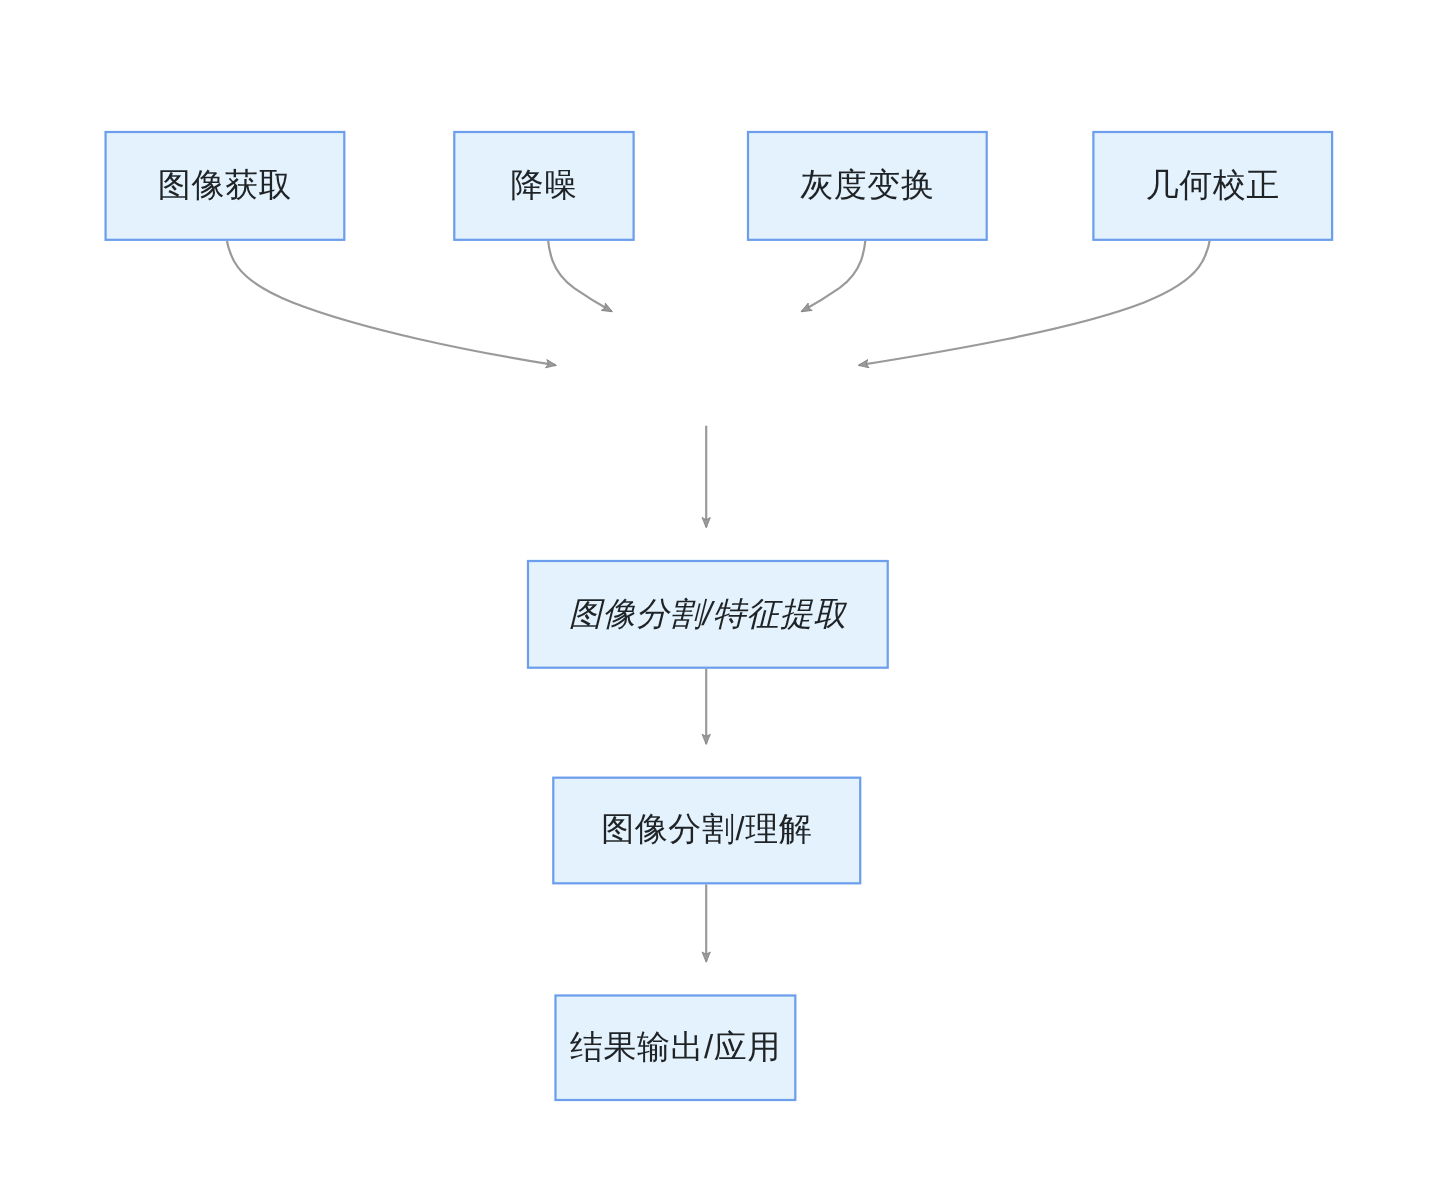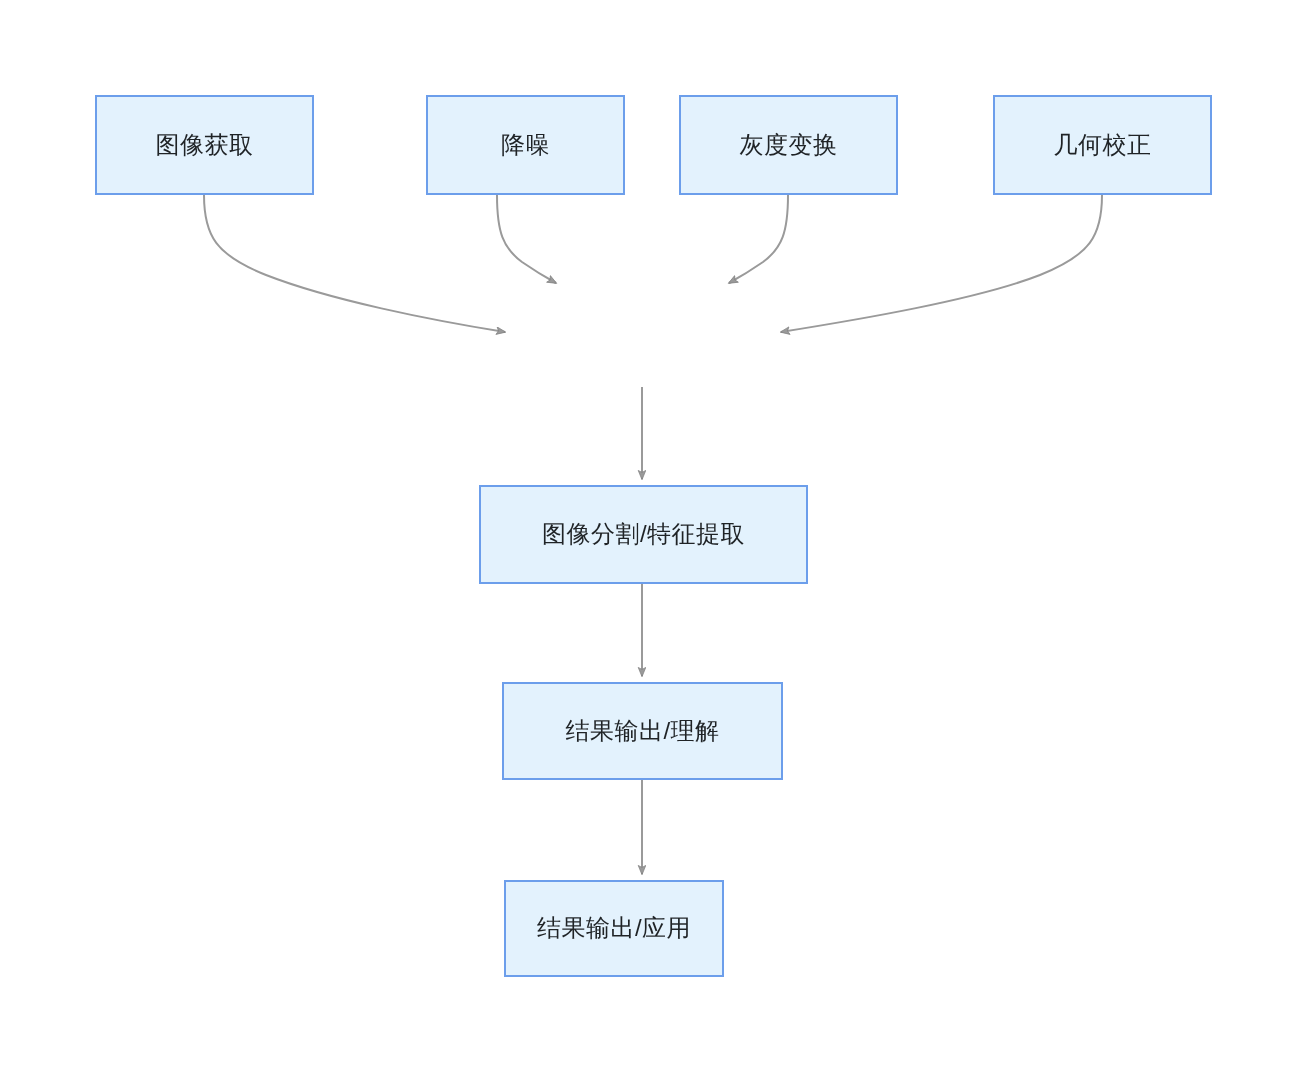--- a/index.html
+++ b/index.html
@@ -27,24 +27,25 @@
   }
   .node {
     position: absolute;
     box-sizing: border-box;
     background: #e3f2fd;
     border: 2px solid #6c9eeb;
     display: flex;
     align-items: center;
     justify-content: center;
     color: #1f2326;
-    font-size: 24px;
+    font-size: 30px;
     letter-spacing: 0.5px;
     line-height: 1.2;
     white-space: nowrap;
+    margin-top: 24px;
   }
   .node-label {
     display: block;
   }
 </style>
 </head>
 <body>
 
 <div id="canvas">
 
@@ -67,38 +68,38 @@
 
     <path d="M 642,584 L 642,676" fill="none" stroke="#9a9a9a" stroke-width="2" marker-end="url(#arrowhead)"></path>
 
     <path d="M 642,780 L 642,874" fill="none" stroke="#9a9a9a" stroke-width="2" marker-end="url(#arrowhead)"></path>
   </svg>
 
   <div class="node" style="left:95px; top:95px; width:219px; height:100px;">
     <span class="node-label">图像获取</span>
   </div>
 
-  <div class="node" style="left:426px; top:95px; width:199px; height:100px;">
+  <div class="node" style="left:412px; top:95px; width:165px; height:100px;">
     <span class="node-label">降噪</span>
   </div>
 
   <div class="node" style="left:679px; top:95px; width:219px; height:100px;text-align:right;">
     <span class="node-label">灰度变换</span>
   </div>
 
   <div class="node" style="left:993px; top:95px; width:219px; height:100px;">
     <span class="node-label">几何校正</span>
   </div>
 
 
-  <div class="node" style="left:479px; top:485px; width:329px; height:99px;">
+  <div class="node" style="left:479px; top:485px; width:329px; height:99px;font-style:italic;">
     <span class="node-label">图像分割/特征提取</span>
   </div>
 
   <div class="node" style="left:502px; top:682px; width:281px; height:98px;">
-    <span class="node-label">结果输出/理解</span>
+    <span class="node-label">图像分割/理解</span>
   </div>
 
   <div class="node" style="left:504px; top:880px; width:220px; height:97px;">
     <span class="node-label">结果输出/应用</span>
   </div>
 
 </div>
 
 </body></html>

